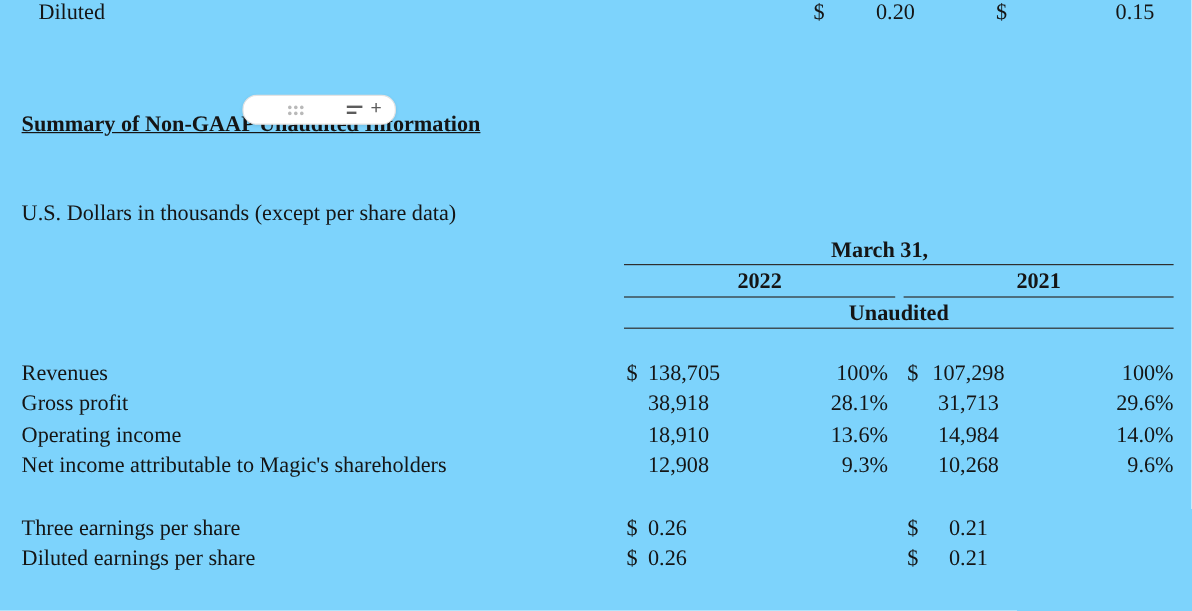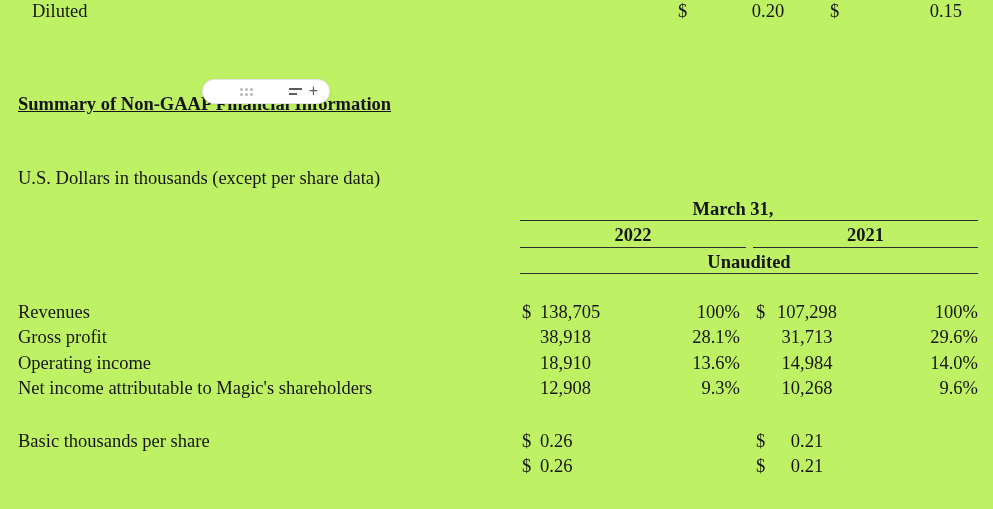--- a/index.html
+++ b/index.html
@@ -1,29 +1,29 @@
 <!DOCTYPE html>
 <html><head>
 <meta charset="utf-8">
 <style>
   html,body { margin:0; padding:0; background:#fff; }
   .page {
-    position:relative; width:993px; height:509px; background:#bef264;
+    position:relative; width:993px; height:509px; background:#7dd3fc;
     font-family:"Liberation Serif","DejaVu Serif",serif;
     font-size:18.5px; color:#151515; overflow:hidden;
   }
 
   
   .frow { position:absolute; left:0; width:993px; height:23px; line-height:23px; white-space:nowrap; }
   .cell { position:absolute; top:0; white-space:nowrap; }
 
   
   .tl  { left:32px; }
   .td1 { left:678px; }
-  .tv1 { left:730px; width:76px; text-align:center; }
+  .tv1 { left:730px; width:76px; text-align:left; }
   .td2 { left:830px; }
   .tv2 { left:886px; width:76px; text-align:right; }
 
   
   .c-label { left:18px; }
   .c-d1 { left:522px; }
   .c-v1 { left:540px; width:86px;  text-align:left; }
   .c-p1 { left:626px; width:114px; text-align:right; }
   .c-d2 { left:756px; }
   .c-v2 { left:764px; width:86px;  text-align:center; }
@@ -88,21 +88,21 @@
 
   <div class="toolbar">
     <span class="drag-dots"></span>
     <span class="sort-ic">
         <i class="b1"></i>
         <i class="b2"></i>
       </span>
     <span class="plus">+</span>
   </div>
 
-  <div class="heading">Summary of Non-GAAP Financial Information</div>
+  <div class="heading">Summary of Non-GAAP Unaudited Information</div>
   <div class="subtitle">U.S. Dollars in thousands (except per share data)</div>
 
   <div class="hcell h-period2">March 31,</div>
   <div class="hline line1"></div>
   <div class="hcell h-year-l">2022</div>
   <div class="hcell h-year-r">2021</div>
   <div class="hline line2a"></div>
   <div class="hline line2b"></div>
   <div class="hcell h-status">Unaudited</div>
   <div class="hline line3"></div>
@@ -141,27 +141,28 @@
     <span class="cell c-label">Net income attributable to Magic's shareholders</span>
     <span class="cell c-d1"></span>
     <span class="cell c-v1">12,908</span>
     <span class="cell c-p1">9.3%</span>
     <span class="cell c-d2"></span>
     <span class="cell c-v2">10,268</span>
     <span class="cell c-p2">9.6%</span>
   </div>
 
   <div class="frow" style="top:430px">
-    <span class="cell c-label">Basic thousands per share</span>
+    <span class="cell c-label">Three earnings per share</span>
     <span class="cell c-d1">$</span>
     <span class="cell c-v1">0.26</span>
     <span class="cell c-d2">$</span>
     <span class="cell c-v2">0.21</span>
   </div>
 
   <div class="frow" style="top:455px">
+    <span class="cell c-label">Diluted earnings per share</span>
     <span class="cell c-d1">$</span>
     <span class="cell c-v1">0.26</span>
     <span class="cell c-d2">$</span>
     <span class="cell c-v2">0.21</span>
   </div>
 
 </div>
 
 </body></html>

